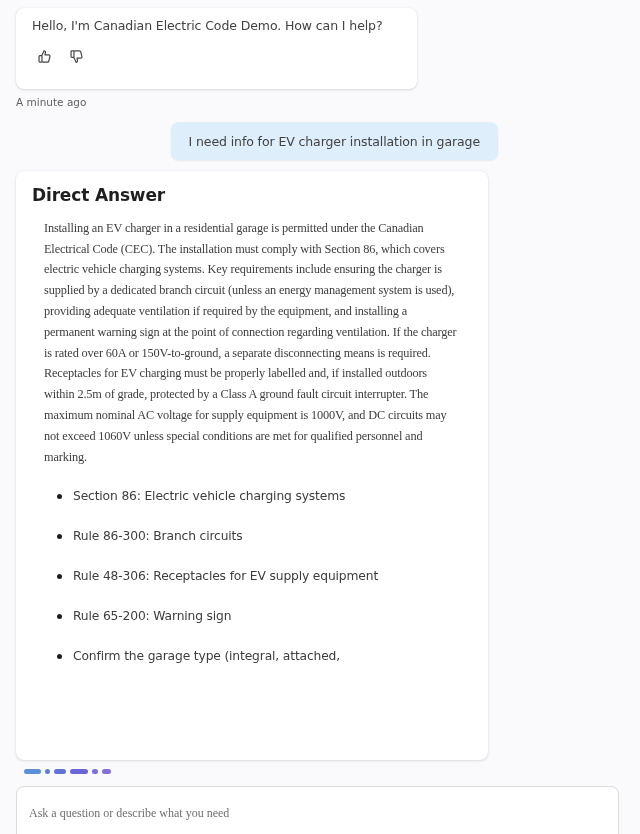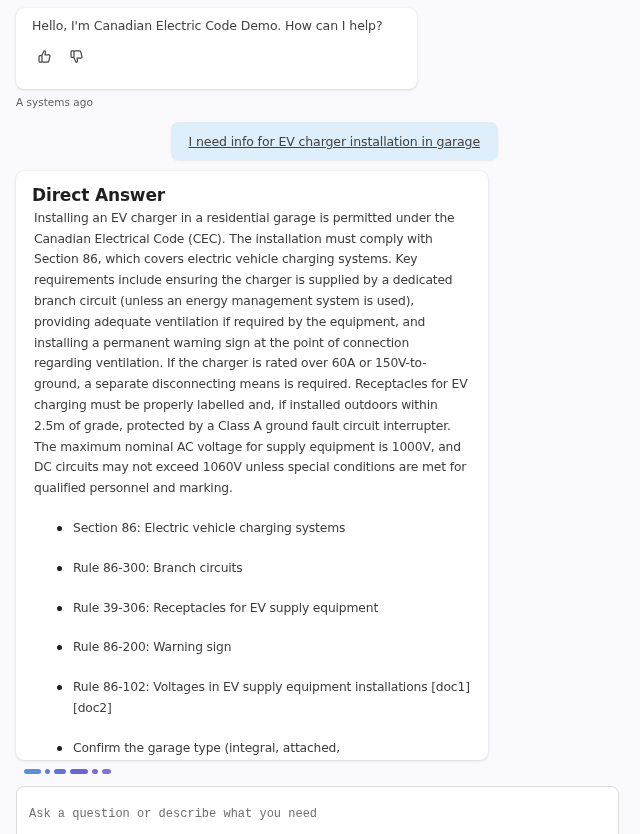--- a/index.html
+++ b/index.html
@@ -37,50 +37,50 @@
     position: absolute; left: 16px; top: 96px;
     font-size: 10.5px; color: #616161;
   }
   .user-bubble {
     position: absolute; right: 30px; top: 122px;
     height: 38px; padding: 0 18px;
     background: #deeefb;
     border-radius: 8px;
     box-shadow: 0 1px 2px rgba(0,0,0,0.08);
     display: flex; align-items: center;
-    font-size: 12.5px; color: #424242; letter-spacing: -0.1px; text-decoration: underline;
+    font-size: 12.5px; color: #424242; letter-spacing: -0.1px;
   }
   .answer {
     left: 16px; top: 171px; width: 472px; height: 589px;
     padding: 14px 16px 14px 16px;
     font-size: 12.3px; line-height: 20.8px; color: #3d3d3d;
     letter-spacing: -0.15px;
   }
   .answer h3 {
     font-size: 17px; font-weight: bold; color: #1f1f1f; line-height: 20.8px;
   }
-  .answer p { margin: 2px; }
+  .answer p { margin: 12px; font-family: Liberation Serif, serif; }
   .answer ul { list-style: none; padding-left: 41px; }
   .answer li { position: relative; margin-top: 19px; }
   .answer li::before {
     content: ""; position: absolute; left: -16px; top: 8px;
     width: 5px; height: 5px; border-radius: 50%; background: #1f1f1f;
   }
   .typing {
     position: absolute; left: 24px; top: 769px; display: flex; align-items: center; gap: 4px;
   }
   .typing span { display: inline-block; height: 5px; border-radius: 3px; }
   .composer {
     position: absolute; left: 16px; top: 786px; width: 603px; height: 60px;
     background: #ffffff; border: 1px solid #dcdcdc; border-radius: 8px;
     padding: 15px 12px;
   }
   .composer input {
     border: none; outline: none; width: 100%; background: transparent;
-    font-family: Liberation Mono, monospace;
+    font-family: Liberation Serif, serif;
     font-size: 12px; color: #1d4ed8;
   }
   .composer input::placeholder { color: #707070; }
 </style>
 </head>
 <body>
 
 <div class="chat">
 
   <div class="bot-bubble greeting">
@@ -94,33 +94,32 @@
       </span>
       <span class="icon-btn">
         <svg viewBox="0 0 20 20" fill="none" stroke="#444" stroke-width="1.4" stroke-linejoin="round">
           <path d="M7 11.5 L9.5 16.8 C10.6 16.8 11.3 16 11.1 14.8 L10.6 12 H15 C16 12 16.7 11.1 16.4 10.1 L15.1 4.7 C14.9 3.9 14.2 3.4 13.4 3.4 H8.5 C7.7 3.4 7 4.1 7 5 Z"></path>
           <path d="M7 11 H4.6 C4 11 3.6 10.5 3.6 10 V4.4 C3.6 3.8 4 3.4 4.6 3.4 H7"></path>
         </svg>
       </span>
     </div>
   </div>
 
-  <div class="timestamp">A systems ago</div>
+  <div class="timestamp">A minute ago</div>
 
   <div class="user-bubble">I need info for EV charger installation in garage</div>
 
   <div class="bot-bubble answer">
     <h3>Direct Answer</h3>
     <p>Installing an EV charger in a residential garage is permitted under the Canadian Electrical Code (CEC). The installation must comply with Section 86, which covers electric vehicle charging systems. Key requirements include ensuring the charger is supplied by a dedicated branch circuit (unless an energy management system is used), providing adequate ventilation if required by the equipment, and installing a permanent warning sign at the point of connection regarding ventilation. If the charger is rated over 60A or 150V-to-ground, a separate disconnecting means is required. Receptacles for EV charging must be properly labelled and, if installed outdoors within 2.5m of grade, protected by a Class A ground fault circuit interrupter. The maximum nominal AC voltage for supply equipment is 1000V, and DC circuits may not exceed 1060V unless special conditions are met for qualified personnel and marking.</p>
     <ul>
       <li>Section 86: Electric vehicle charging systems</li>
       <li>Rule 86-300: Branch circuits</li>
-      <li>Rule 39-306: Receptacles for EV supply equipment</li>
-      <li>Rule 86-200: Warning sign</li>
-      <li>Rule 86-102: Voltages in EV supply equipment installations [doc1][doc2]</li>
+      <li>Rule 48-306: Receptacles for EV supply equipment</li>
+      <li>Rule 65-200: Warning sign</li>
     </ul>
     <ul>
       <li>Confirm the garage type (integral, attached,</li>
     </ul>
   </div>
 
   <div class="typing">
     <span style="width:17px;background:#5b8fd6"></span>
     <span style="width:5px;background:#5f7fd4"></span>
     <span style="width:12px;background:#6372d6"></span>

